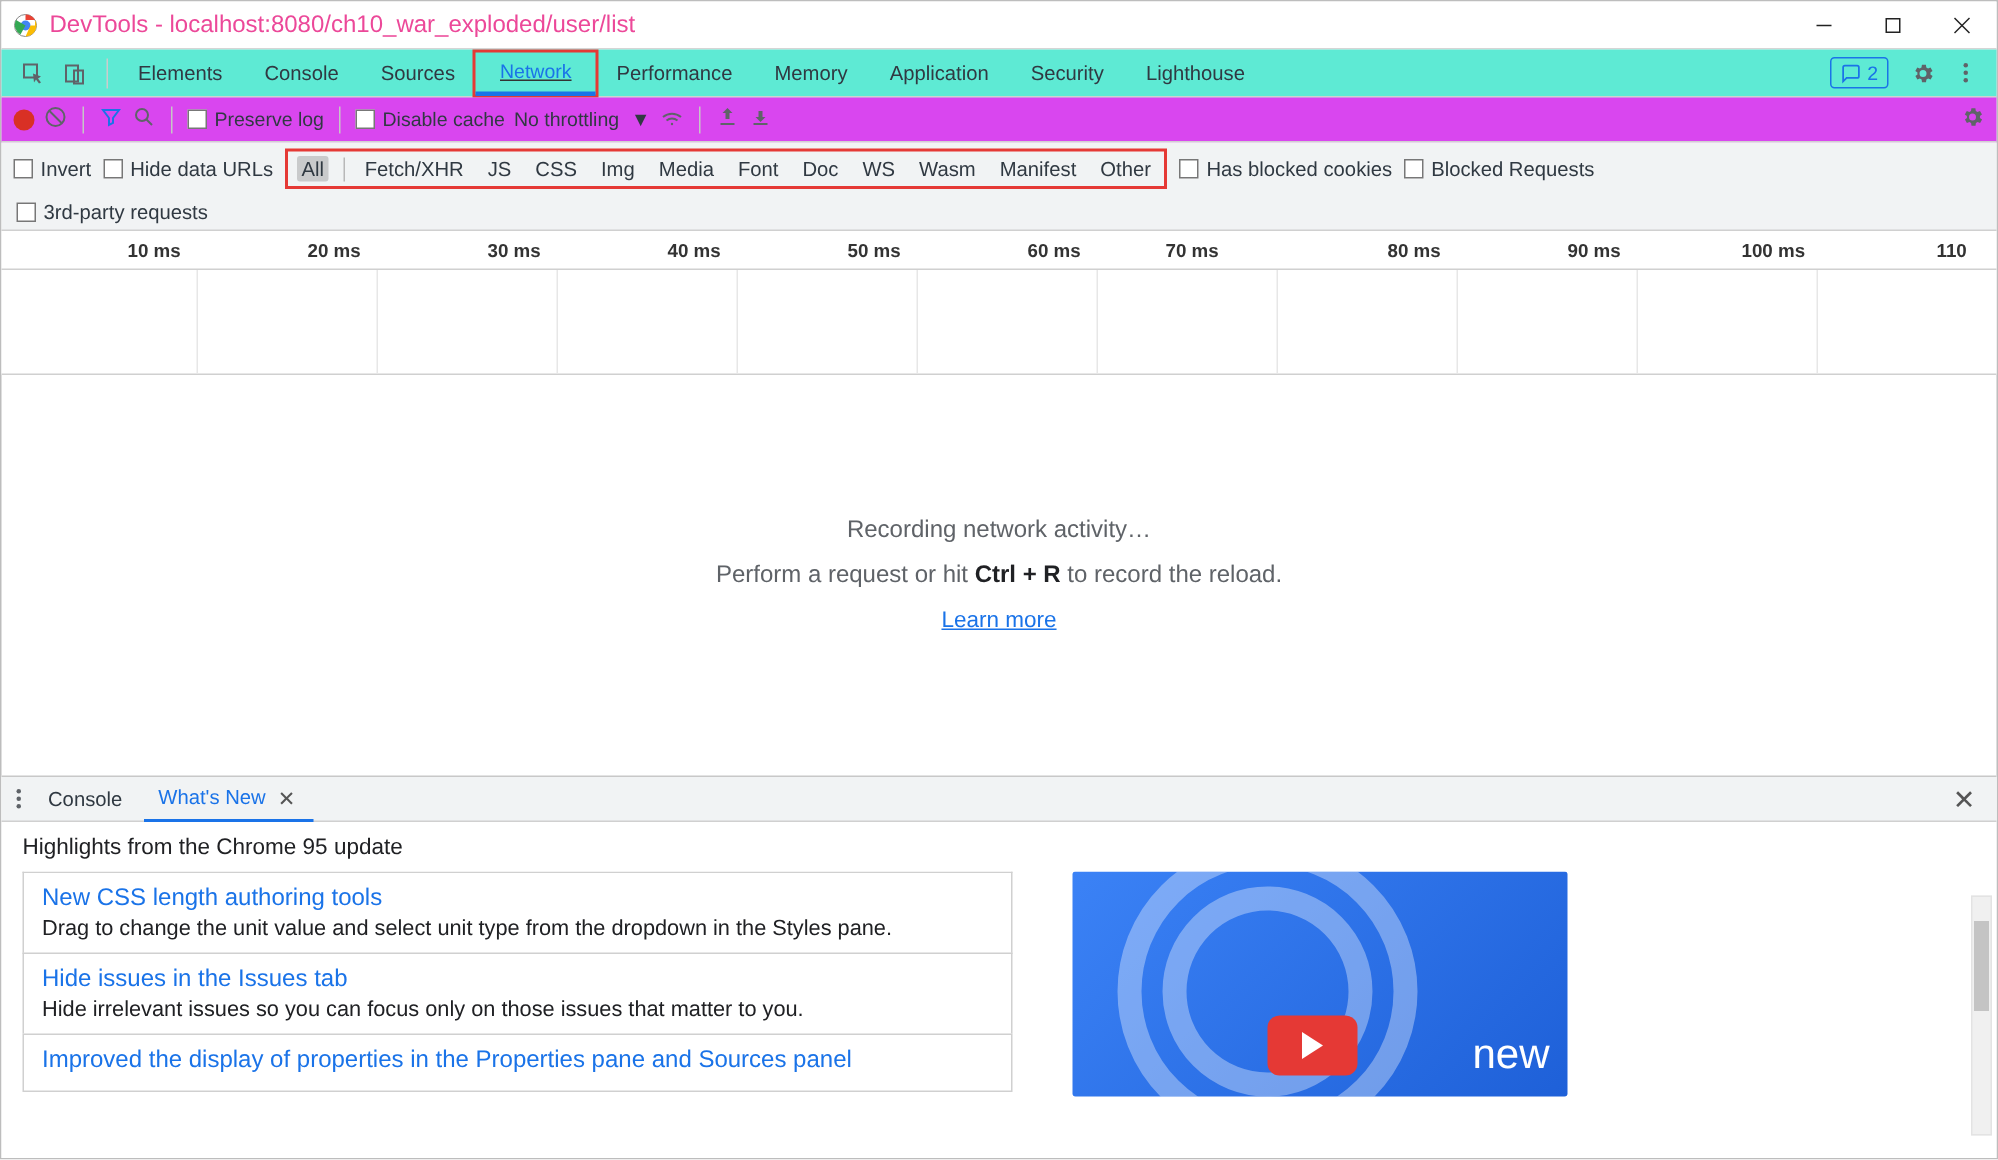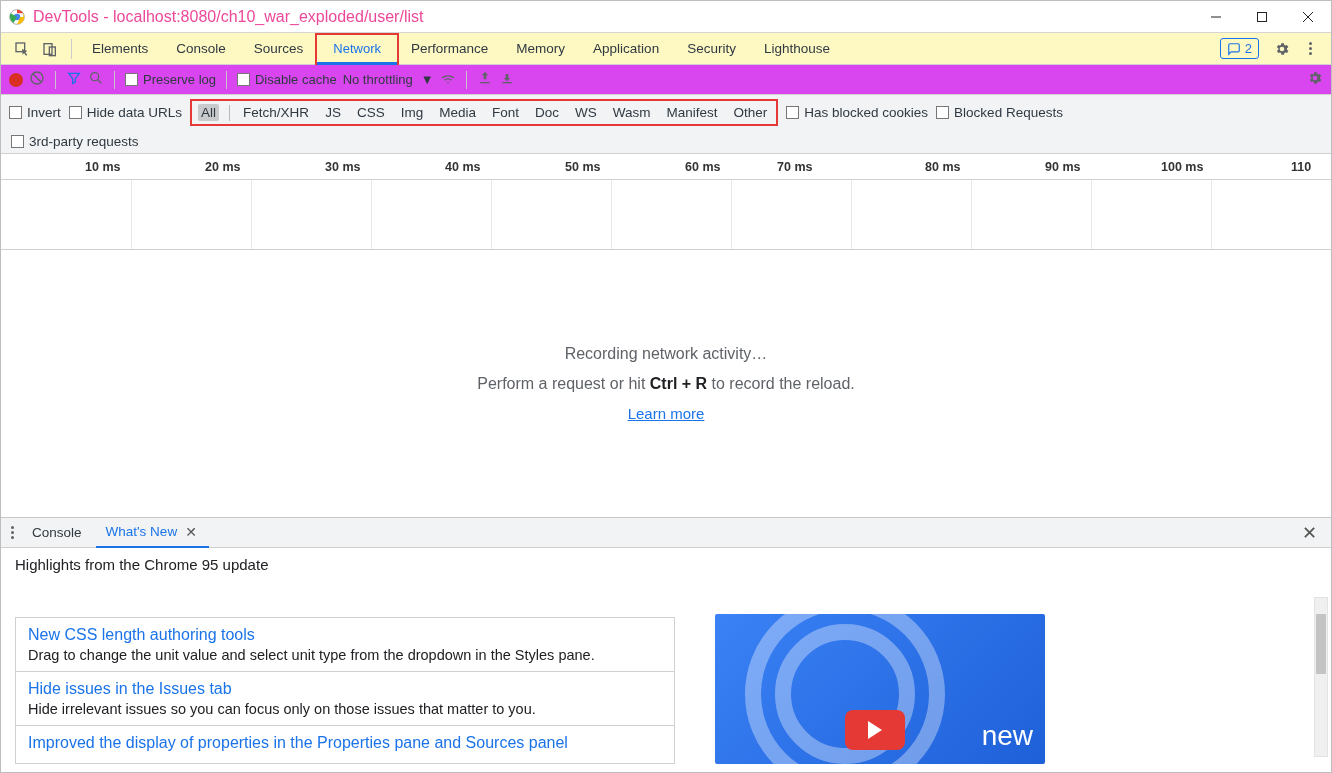--- a/index.html
+++ b/index.html
@@ -6,21 +6,21 @@
   *{box-sizing:border-box;}
   .window{width:1332px;height:773px;border:1px solid #bdbdbd;display:flex;flex-direction:column;background:#fff;position:relative;}
   
   .titlebar{height:32px;display:flex;align-items:center;padding:0 0 0 8px;border-bottom:1px solid #d5d5d5;background:#fff;}
   .titlebar .favicon{width:16px;height:16px;margin-right:8px;}
   .title-text{flex:1;font-size:16px;color:#ec4899;}
   .winbtns{display:flex;height:100%;}
   .winbtn{width:46px;display:flex;align-items:center;justify-content:center;cursor:default;}
   .winbtn svg{width:12px;height:12px;stroke:#222;stroke-width:1;}
   
-  .maintabs{height:32px;background:#fef9c3;border-bottom:1px solid #d0d0d0;display:flex;align-items:center;padding:0 6px 0 8px;}
+  .maintabs{height:32px;background:#5eead4;border-bottom:1px solid #d0d0d0;display:flex;align-items:center;padding:0 6px 0 8px;}
   .maintabs .icon-btn{width:26px;height:26px;display:flex;align-items:center;justify-content:center;margin-right:2px;}
   .tab{padding:0 14px;height:32px;line-height:32px;color:#303942;font-size:13.5px;cursor:default;white-space:nowrap;}
   .redbox{border:2px solid #e53935;box-sizing:border-box;}
   .spacer{flex:1;}
   .issues-badge{display:flex;align-items:center;border:1px solid #1a73e8;border-radius:3px;padding:2px 6px;color:#1a73e8;font-size:13px;margin-right:10px;}
   .issues-badge svg{margin-right:4px;}
   
   .toolbar2{height:30px;background:#d946ef;border-bottom:1px solid #d0d0d0;display:flex;align-items:center;padding:0 8px;gap:6px;font-size:13px;color:#303942;}
   .record-dot{width:14px;height:14px;border-radius:50%;background:#d93025;}
   .toolbar2 .sep{width:1px;height:18px;background:#c6c6c6;margin:0 4px;}
@@ -48,40 +48,40 @@
   .emptystate a{color:#1a73e8;text-decoration:underline;font-size:15px;}
   
   .drawer{height:255px;border-top:1px solid #c8c8c8;display:flex;flex-direction:column;background:#fff;}
   .drawer-tabs{height:30px;background:#f1f3f4;border-bottom:1px solid #d0d0d0;display:flex;align-items:center;padding:0 6px;gap:4px;}
   .dtab{padding:0 10px;height:30px;line-height:30px;font-size:13.5px;color:#303942;display:flex;align-items:center;gap:6px;}
   .dtab.active{color:#1a73e8;border-bottom:2px solid #1a73e8;height:30px;line-height:28px;}
   .drawer-tabs .close-x{cursor:default;color:#555;font-size:14px;padding:0 2px;}
   .drawer-tabs .spacer{flex:1;}
   .drawer-tabs .closebtn{font-size:18px;color:#555;padding:0 8px;}
   .drawer-sub{padding:8px 14px;font-size:15px;color:#202124;}
-  .drawer-body{flex:1;display:flex;overflow:hidden;padding:0 14px 8px 14px;gap:40px;align-items:flex-end;}
+  .drawer-body{flex:1;display:flex;overflow:hidden;padding:0 14px 8px 14px;gap:40px;}
   .cards{flex:0 0 660px;display:flex;flex-direction:column;gap:0;}
   .card{border:1px solid #d0d0d0;border-bottom:none;padding:8px 12px;}
   .card:last-child{border-bottom:1px solid #d0d0d0;}
   .card .ctitle{color:#1a73e8;font-size:16px;margin-bottom:3px;}
   .card .cdesc{color:#202124;font-size:14.5px;}
   .promo{flex:0 0 330px;height:150px;position:relative;background:linear-gradient(135deg,#3b82f6,#1e60d8);border-radius:2px;overflow:hidden;display:flex;align-items:flex-end;justify-content:flex-end;padding:12px;}
   .promo .circles{position:absolute;left:30px;top:-20px;width:200px;height:200px;border:16px solid rgba(255,255,255,.35);border-radius:50%;}
   .promo .circles2{position:absolute;left:60px;top:10px;width:140px;height:140px;border:16px solid rgba(255,255,255,.35);border-radius:50%;}
   .promo .play{position:absolute;left:130px;bottom:14px;width:60px;height:40px;background:#e53935;border-radius:8px;display:flex;align-items:center;justify-content:center;}
   .promo .play::after{content:"";border-left:14px solid #fff;border-top:9px solid transparent;border-bottom:9px solid transparent;}
   .promo .txt{color:#fff;font-size:28px;font-weight:400;z-index:2;}
   .scrollbar{position:absolute;right:3px;top:596px;width:14px;height:160px;background:#f0f0f0;border:1px solid #e3e3e3;}
   .scrollbar .thumb{position:absolute;left:1px;right:1px;top:16px;height:60px;background:#c4c4c4;}
   .icon-svg{width:16px;height:16px;}
   .filter-icon{color:#1a73e8;}
   .gear{color:#5f6368;}
   .dots3{display:flex;flex-direction:column;gap:2px;padding:0 4px;}
   .dots3 span{width:3px;height:3px;background:#5f6368;border-radius:50%;}
-  .maintabs .netwrap{display:flex;align-items:flex-start;height:32px;margin:0 -2px;}
+  .maintabs .netwrap{display:flex;align-items:center;height:32px;margin:0 -2px;text-decoration:underline;}
   .netinner{height:30px;line-height:28px;padding:0 16px;color:#1a73e8;border-bottom:3px solid #1a73e8;}
 </style>
 </head>
 <body>
 
 <div class="window">
 
   <div class="titlebar">
     <span class="favicon">
       <svg viewBox="0 0 24 24">

